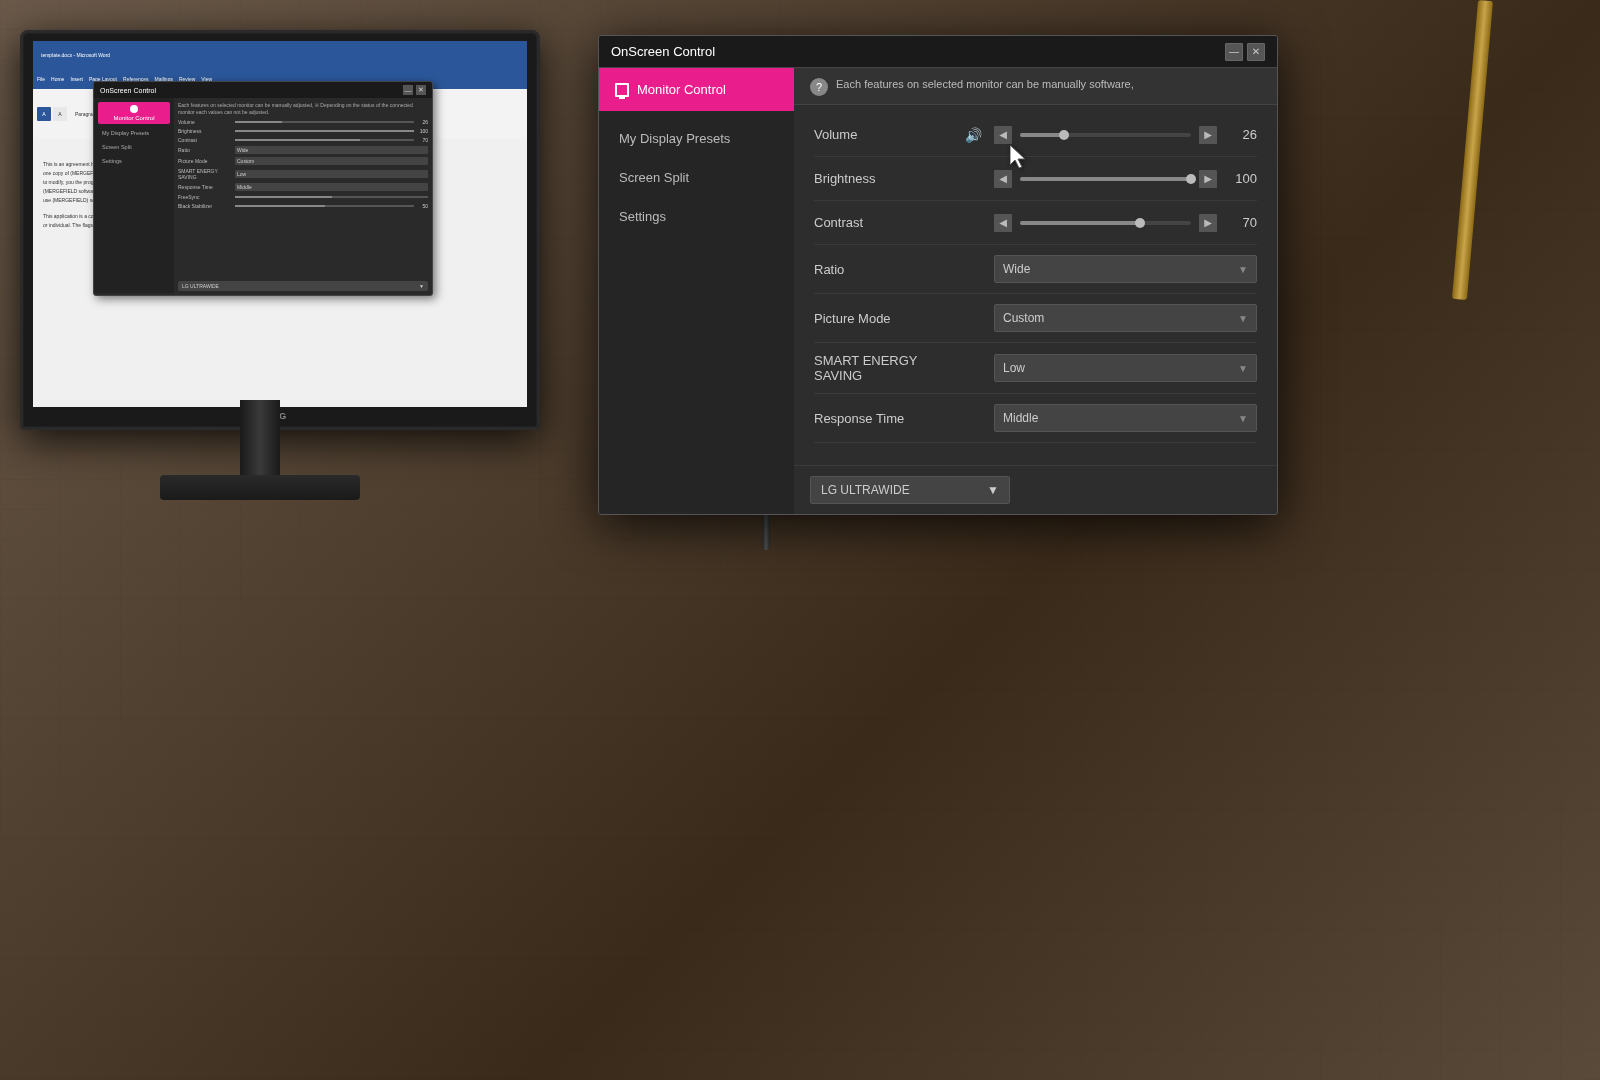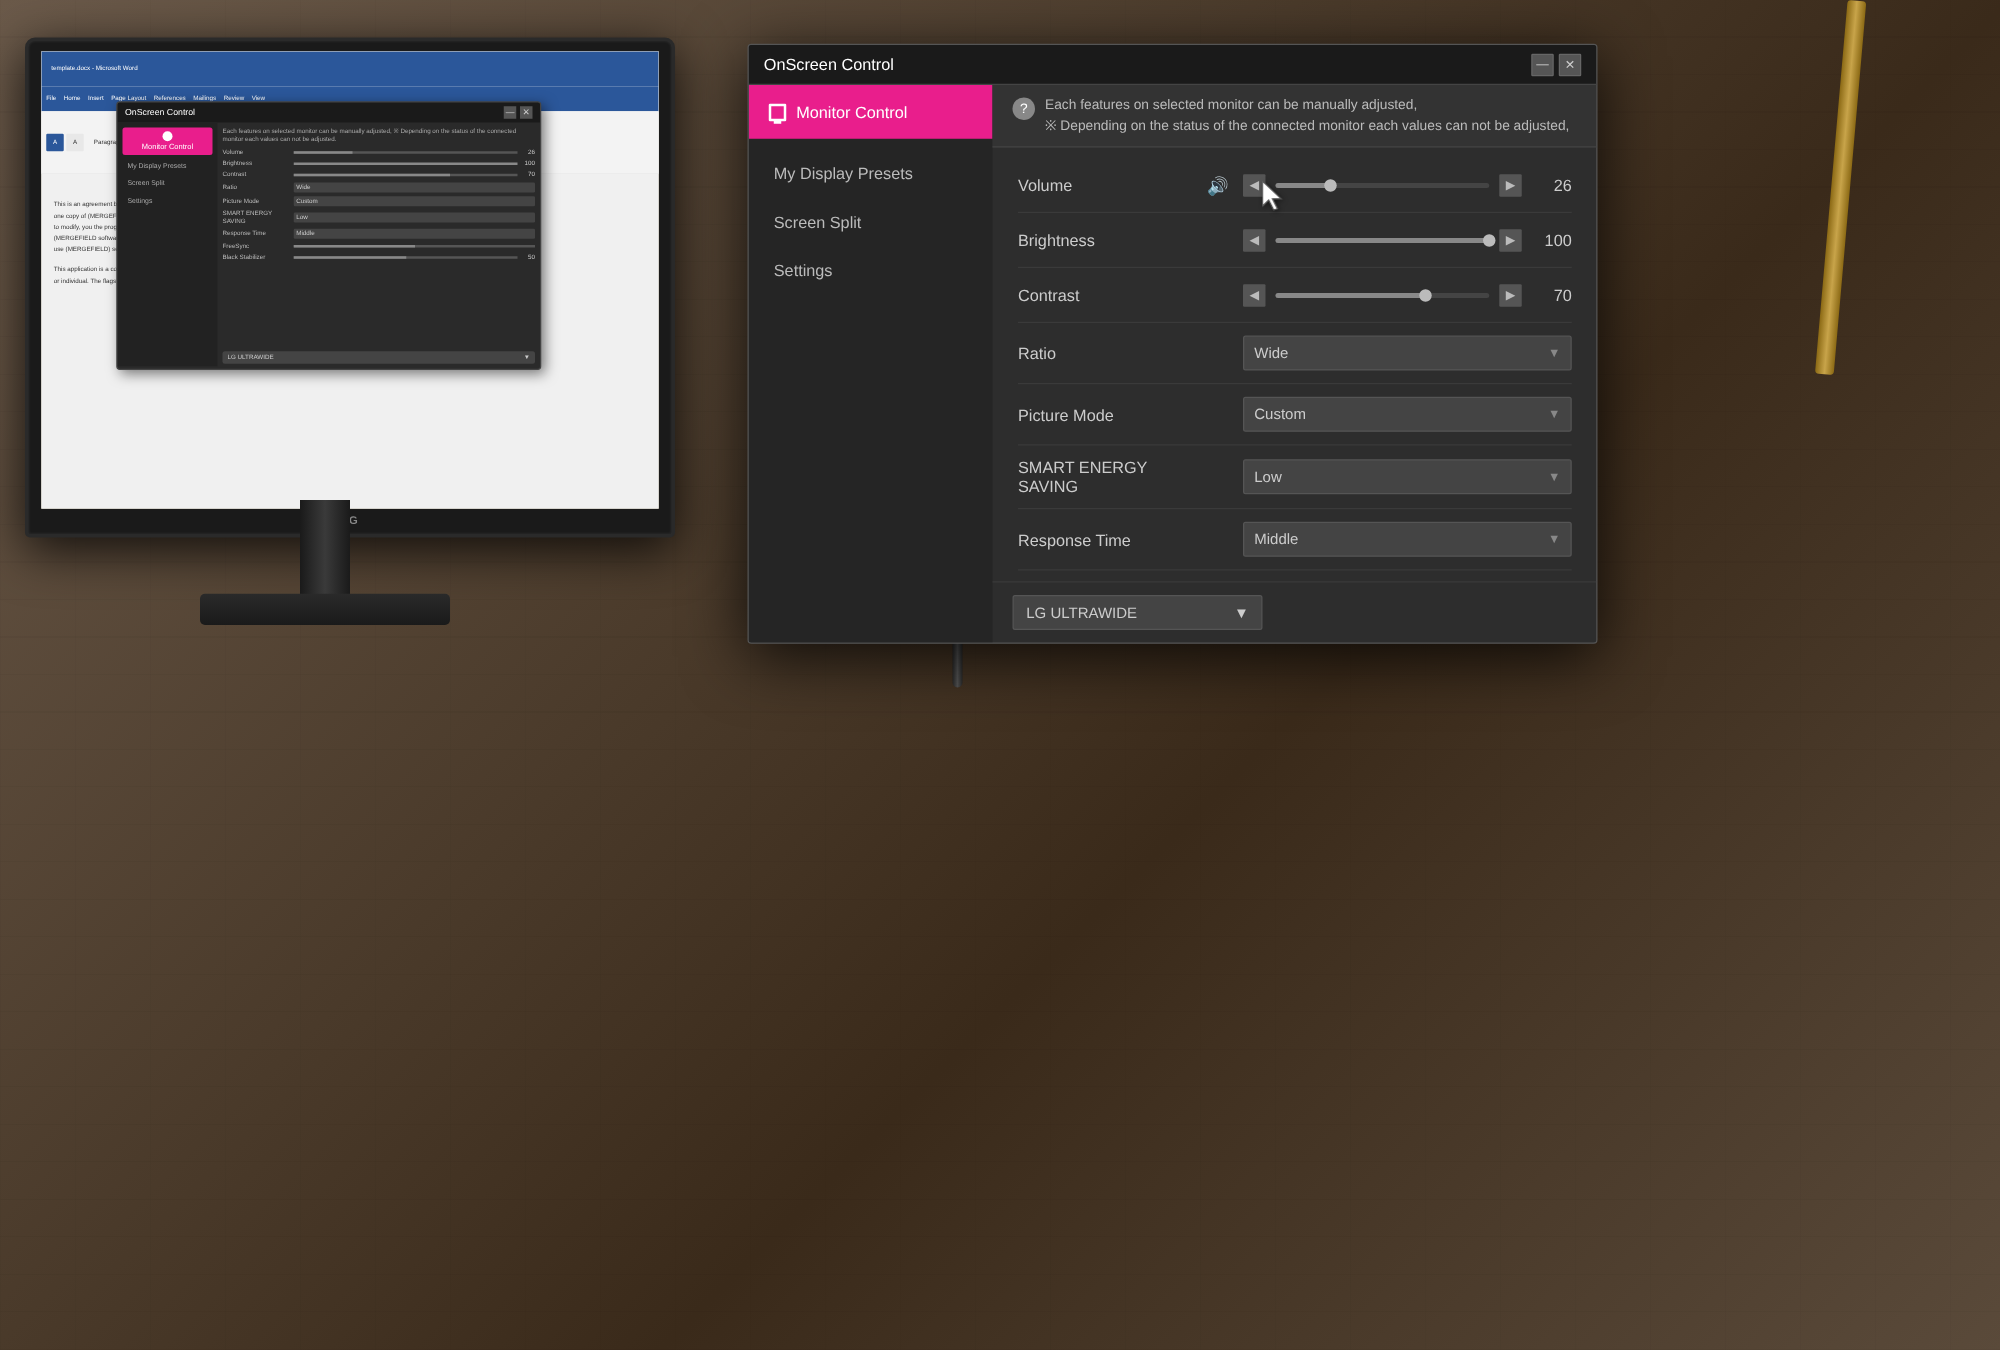--- a/index.html
+++ b/index.html
@@ -715,22 +715,21 @@
         <div class="sidebar-nav-item">Screen Split</div>
         <div class="sidebar-nav-item">Settings</div>
       </div>
     </div>
 
     <div class="main-osc-right">
 
       <div class="osc-info-bar">
         <div class="info-icon">?</div>
         <div class="info-text">
-          <div>Each features on selected monitor can be manually adjusted,</div>
-          <div>※ Depending on the status of the connected monitor each values can not be adjusted,</div>
+          <div>Each features on selected monitor can be manually software,</div>
         </div>
       </div>
 
       <div class="osc-controls">
 
         <div class="control-row">
           <div class="control-label">Volume</div>
           <div class="control-icon">🔊</div>
           <div class="slider-container">
             <div class="slider-arrow">◀</div>

